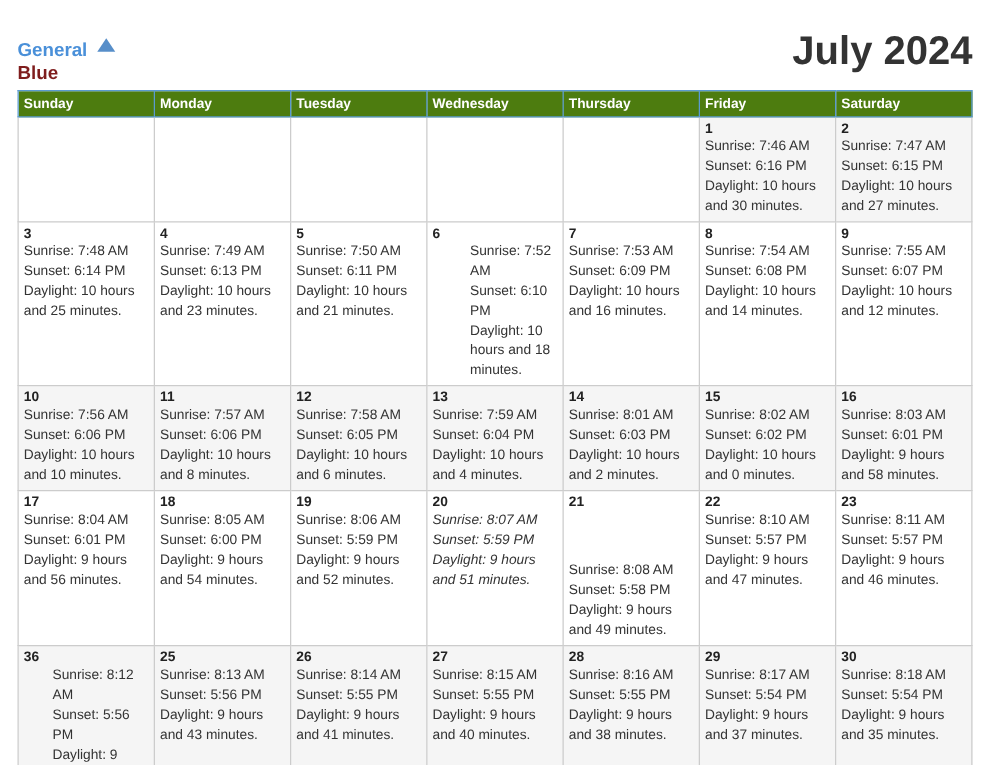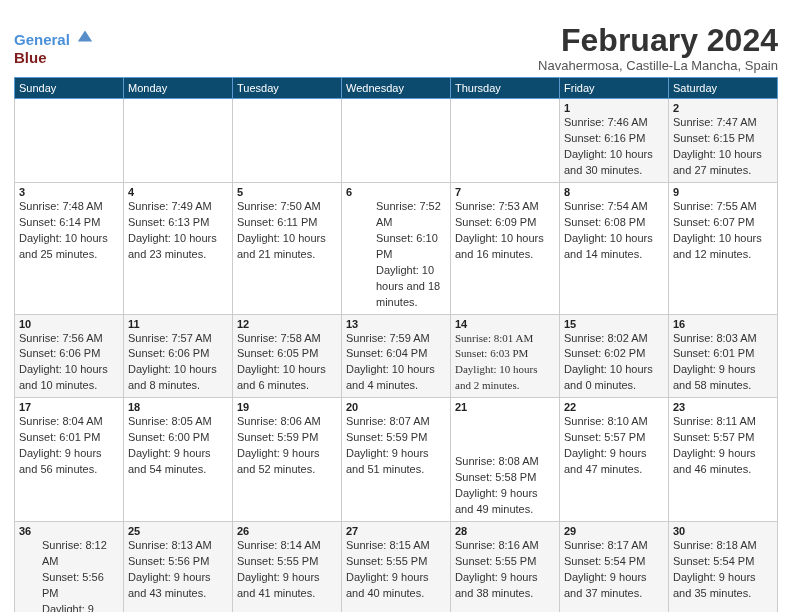--- a/index.html
+++ b/index.html
@@ -51,24 +51,24 @@
     .subtitle {
       font-size: 13px;
       color: #555;
     }
     table {
       width: 100%;
       border-collapse: collapse;
       table-layout: fixed;
     }
     thead tr th {
-      background-color: #0c4a6e;
+      background-color: #4d7c0f;
       color: #fff;
       font-size: 11px;
-      font-weight: normal;
+      font-weight: bold;
       padding: 4px 4px;
       border: 1px solid #5a9ad0;
       text-align: left;
     }
     tbody tr td {
       border: 1px solid #ccc;
       vertical-align: top;
       padding: 3px 4px;
       font-size: 9.5px;
       color: #333;
@@ -107,22 +107,21 @@
             <svg class="logo-icon" viewBox="0 0 20 20" xmlns="http://www.w3.org/2000/svg">
               <polygon points="2,16 10,4 18,16" fill="#3a7abf" opacity="0.85"></polygon>
             </svg>
           </div>
           <div></div>
         </div>
         <div class="logo-text" style="color:#7f1d1d;font-size:15px;">Blue</div>
       </div>
     </div>
     <div class="title-area">
-      <div class="month-title">February 2024</div>
-      <div class="subtitle">Navahermosa, Castille-La Mancha, Spain</div>
+      <div class="month-title">July 2024</div>
     </div>
   </div>
 
   <table>
     <thead>
       <tr id="weekday-header">
       <th>Sunday</th>
           <th>Monday</th>
           <th>Tuesday</th>
           <th>Wednesday</th>
@@ -215,21 +214,21 @@
 Daylight: 10 hours and 6 minutes.</div>
           </td>
           <td>
             <span class="day-num">13</span>
             <div class="day-info" style="white-space: pre-line;">Sunrise: 7:59 AM
 Sunset: 6:04 PM
 Daylight: 10 hours and 4 minutes.</div>
           </td>
           <td>
             <span class="day-num">14</span>
-            <div class="day-info" style="white-space: pre-line; font-family: Liberation Serif, serif;">Sunrise: 8:01 AM
+            <div class="day-info" style="white-space: pre-line;">Sunrise: 8:01 AM
 Sunset: 6:03 PM
 Daylight: 10 hours and 2 minutes.</div>
           </td>
           <td>
             <span class="day-num">15</span>
             <div class="day-info" style="white-space: pre-line;">Sunrise: 8:02 AM
 Sunset: 6:02 PM
 Daylight: 10 hours and 0 minutes.</div>
           </td>
           <td>
@@ -253,21 +252,21 @@
 Daylight: 9 hours and 54 minutes.</div>
           </td>
           <td>
             <span class="day-num">19</span>
             <div class="day-info" style="white-space: pre-line;">Sunrise: 8:06 AM
 Sunset: 5:59 PM
 Daylight: 9 hours and 52 minutes.</div>
           </td>
           <td>
             <span class="day-num">20</span>
-            <div class="day-info" style="white-space: pre-line;">Sunrise: 8:07 AM
+            <div class="day-info" style="white-space: pre-line; font-style: italic;">Sunrise: 8:07 AM
 Sunset: 5:59 PM
 Daylight: 9 hours and 51 minutes.</div>
           </td>
           <td>
             <span class="day-num">21</span>
             <div class="day-info" style="white-space: pre-line; margin-top: 41px;">Sunrise: 8:08 AM
 Sunset: 5:58 PM
 Daylight: 9 hours and 49 minutes.</div>
           </td>
           <td>

